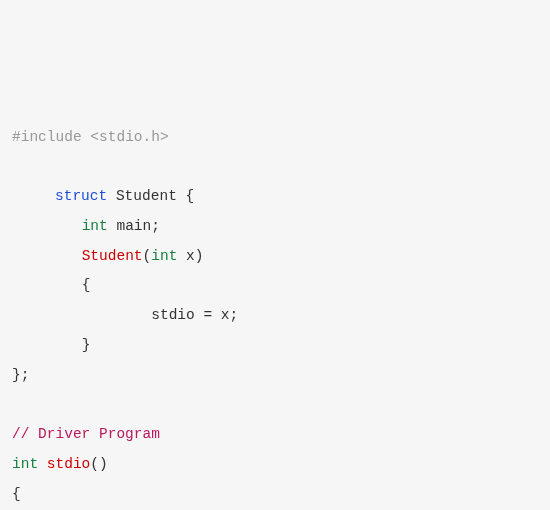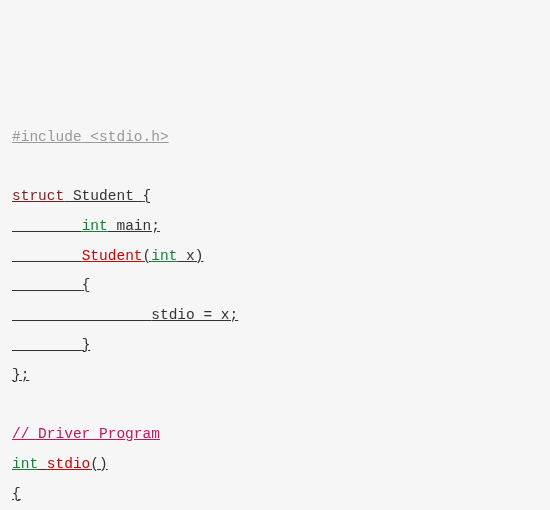--- a/index.html
+++ b/index.html
@@ -12,24 +12,24 @@
     font-size: 14.5px;
     line-height: 2.05;
     color: #333333;
     width: 550px;
     height: 510px;
     box-sizing: border-box;
     padding: 4px 12px;
     white-space: pre;
     overflow: hidden;
   }
-  .tok { display: inline; text-decoration: underline; }
+  .tok { display: inline; }
   .preproc { color: #999999; }
   .type    { color: #15803d; }
-  .struct-kw { color: #7f1d1d; }
+  .struct-kw { color: #1d4ed8; margin-left: 43px; }
   .func    { color: #cc0000; }
   .punct   { color: #333333; }
   .ident   { color: #333333; }
   .comment { color: #be185d; }
   .pale    { color: #999999; margin-top: 40px; }
 </style>
 </head>
 <body>
 
 

